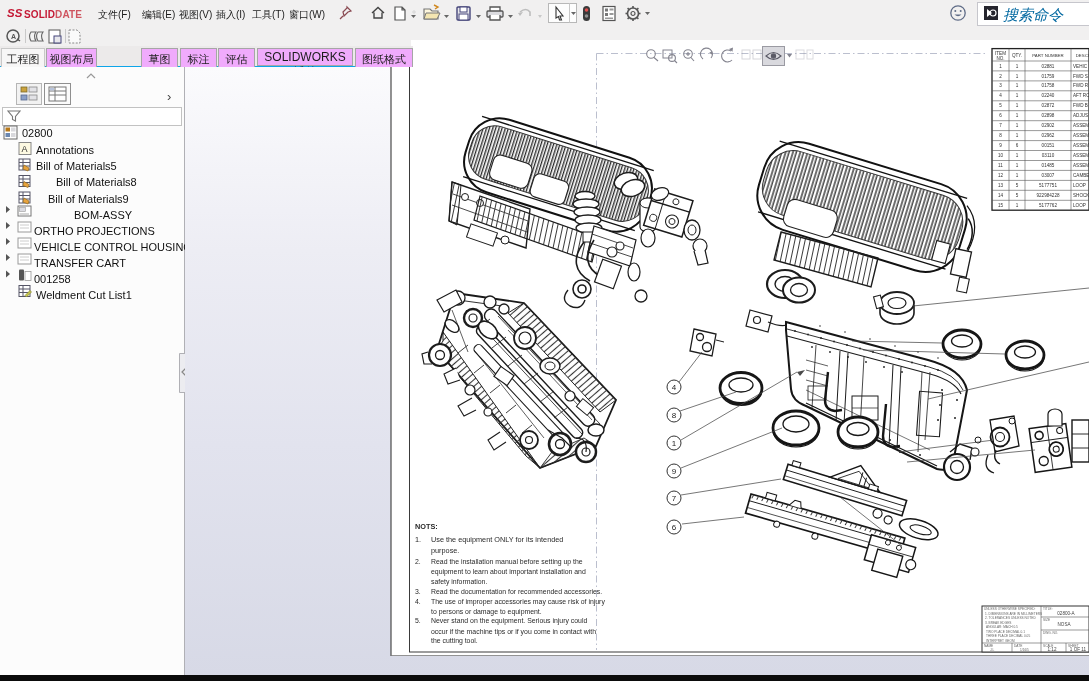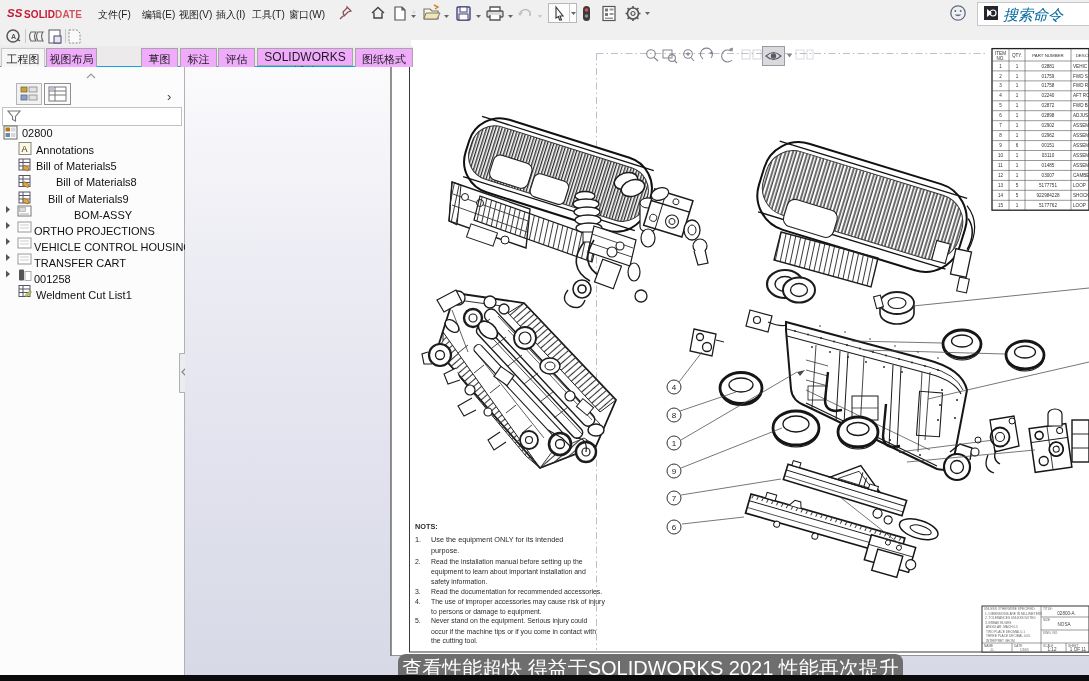--- a/index.html
+++ b/index.html
@@ -839,15 +839,14 @@
       <g font-size="8px" fill="#222" text-anchor="middle">
         <text x="674" y="390">4</text>
         <text x="674" y="418">8</text>
         <text x="674" y="446">1</text>
         <text x="674" y="474">9</text>
         <text x="674" y="501">7</text>
         <text x="674" y="530">6</text>
       </g>
     </g>
   </svg>
-  <div id="subtitle" class="abs">查看性能超快 得益于SOLIDWORKS 2021 性能再次提升</div>
   <div id="blackbar" class="abs"></div>
 </div>
 
 </body></html>

